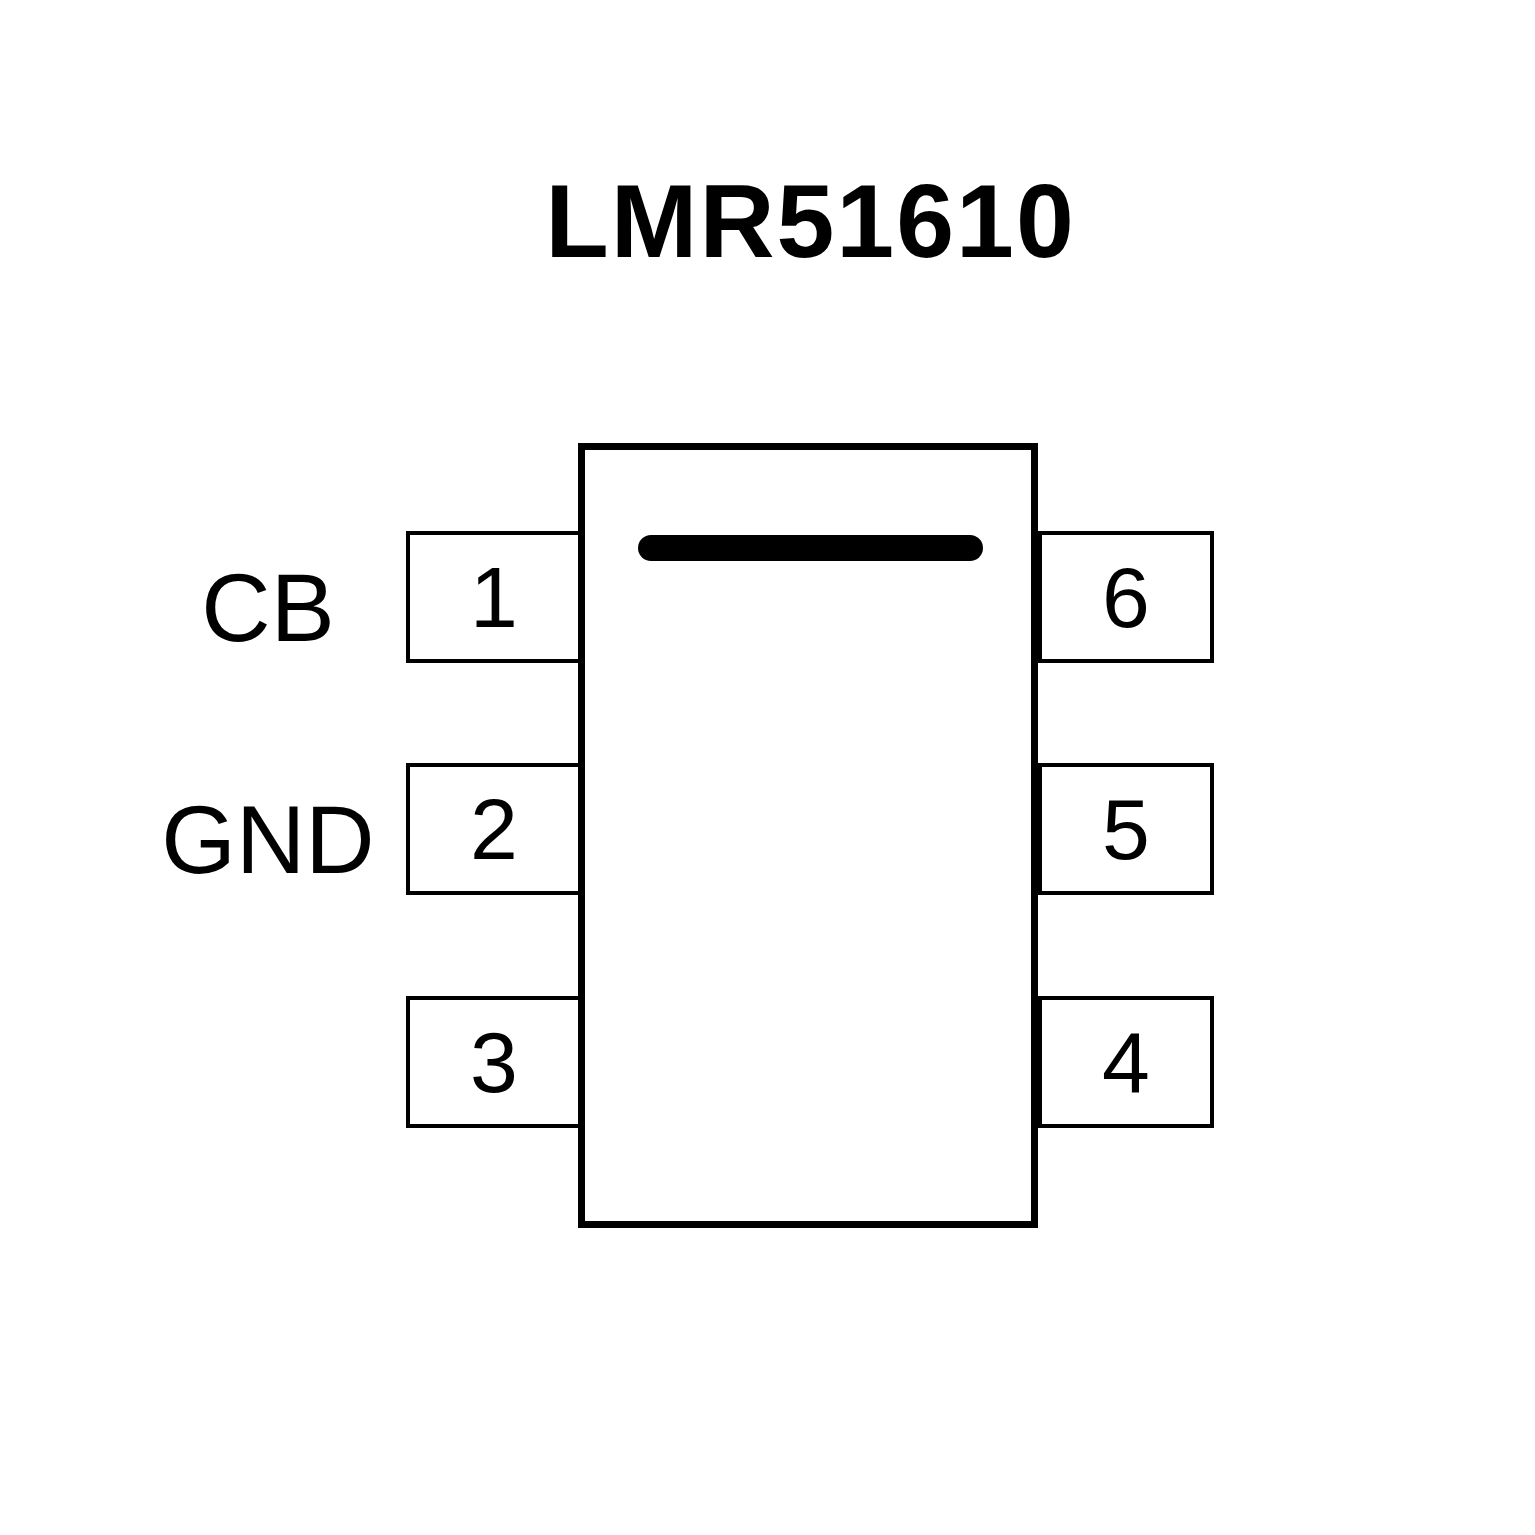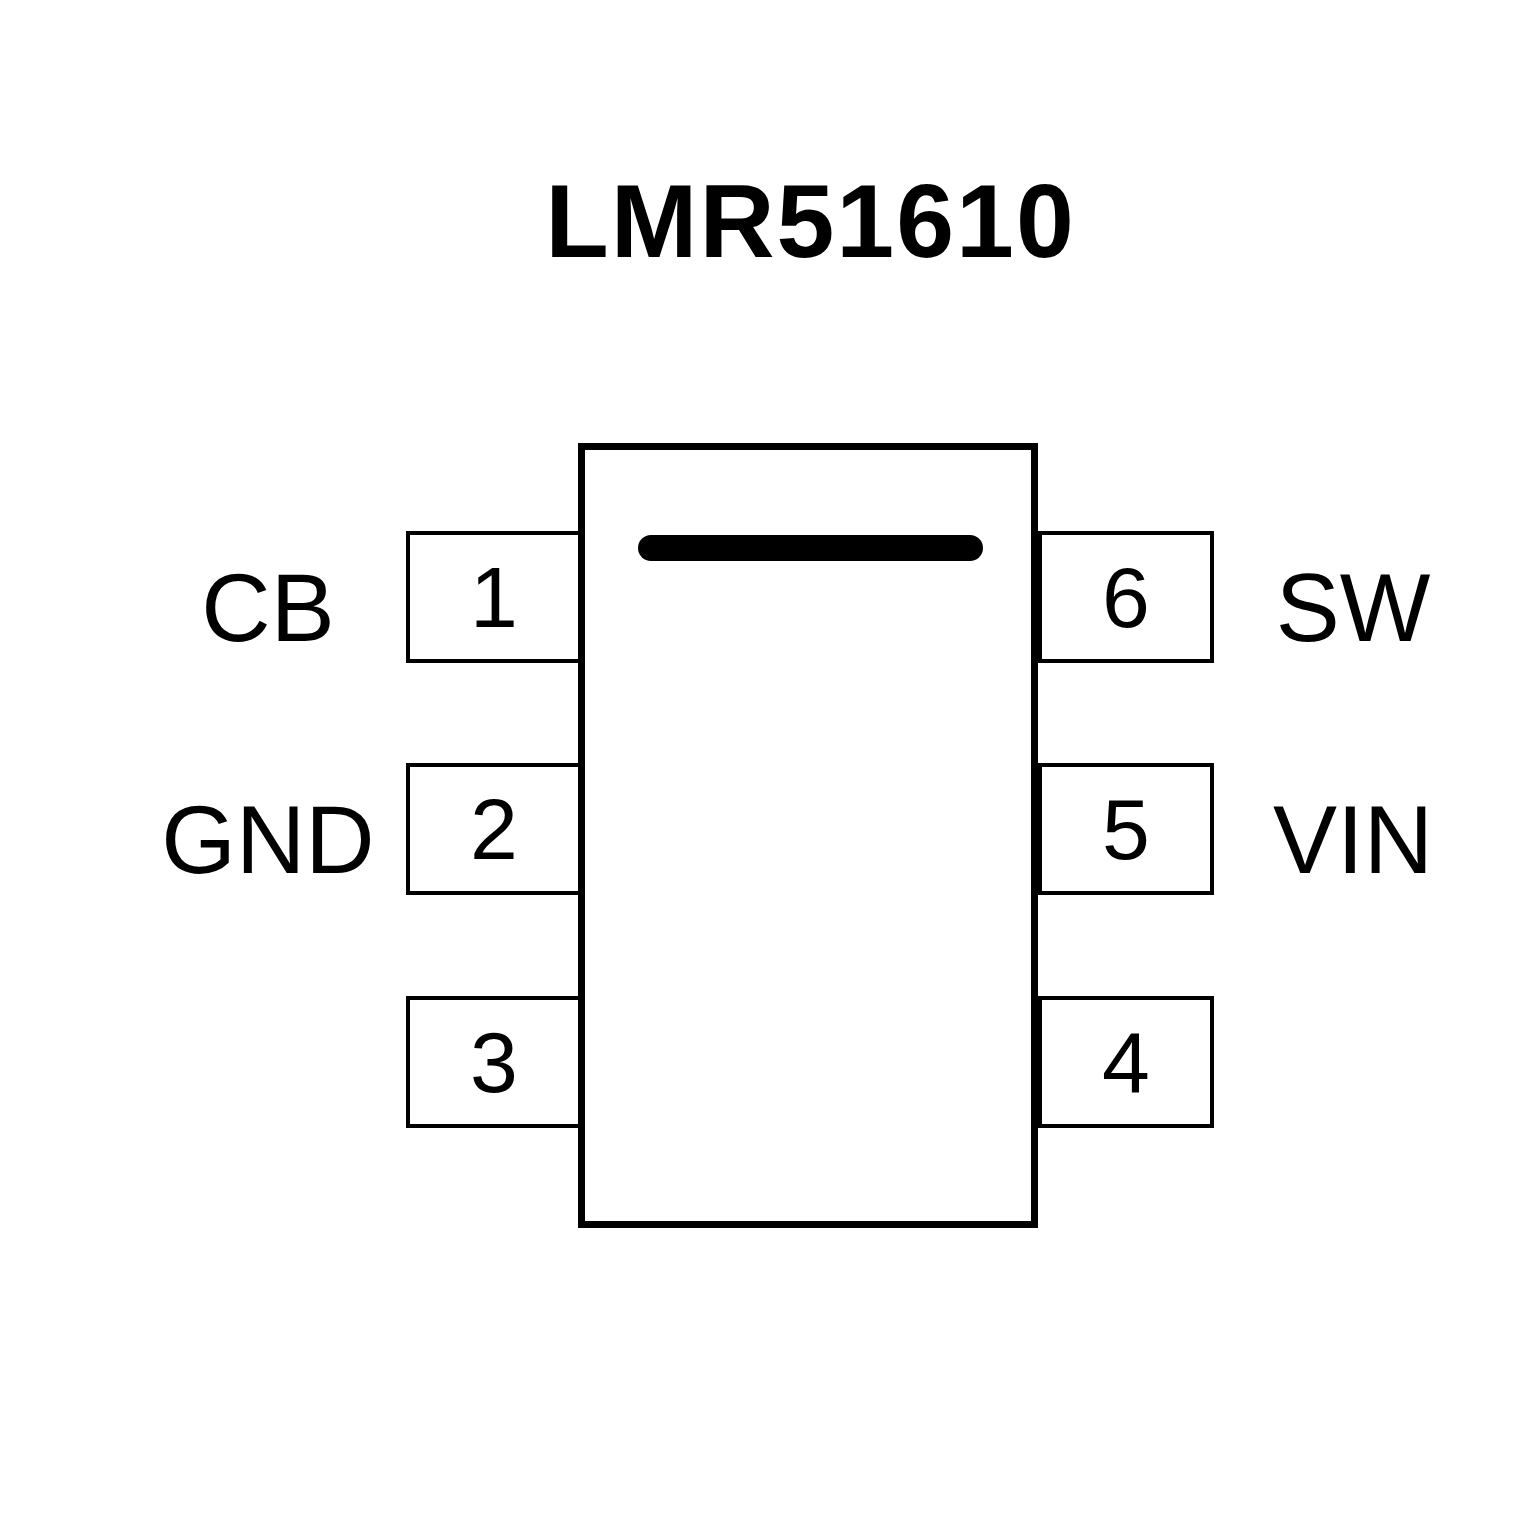--- a/index.html
+++ b/index.html
@@ -76,22 +76,20 @@
 </head>
 <body>
 
 <div class="chip-stage">
 
   <div class="title">LMR51610</div>
 
   <div class="side-label label-left row2">GND</div>
   <div class="side-label label-left row1">CB</div>
 
-  <div class="side-label label-right row1">SW</div>
-  <div class="side-label label-right row2">VIN</div>
 
   <div class="pin-box pin-left row1">
     <span>1</span>
   </div>
   <div class="pin-box pin-left row2">
     <span>2</span>
   </div>
   <div class="pin-box pin-left row3">
     <span>3</span>
   </div>

